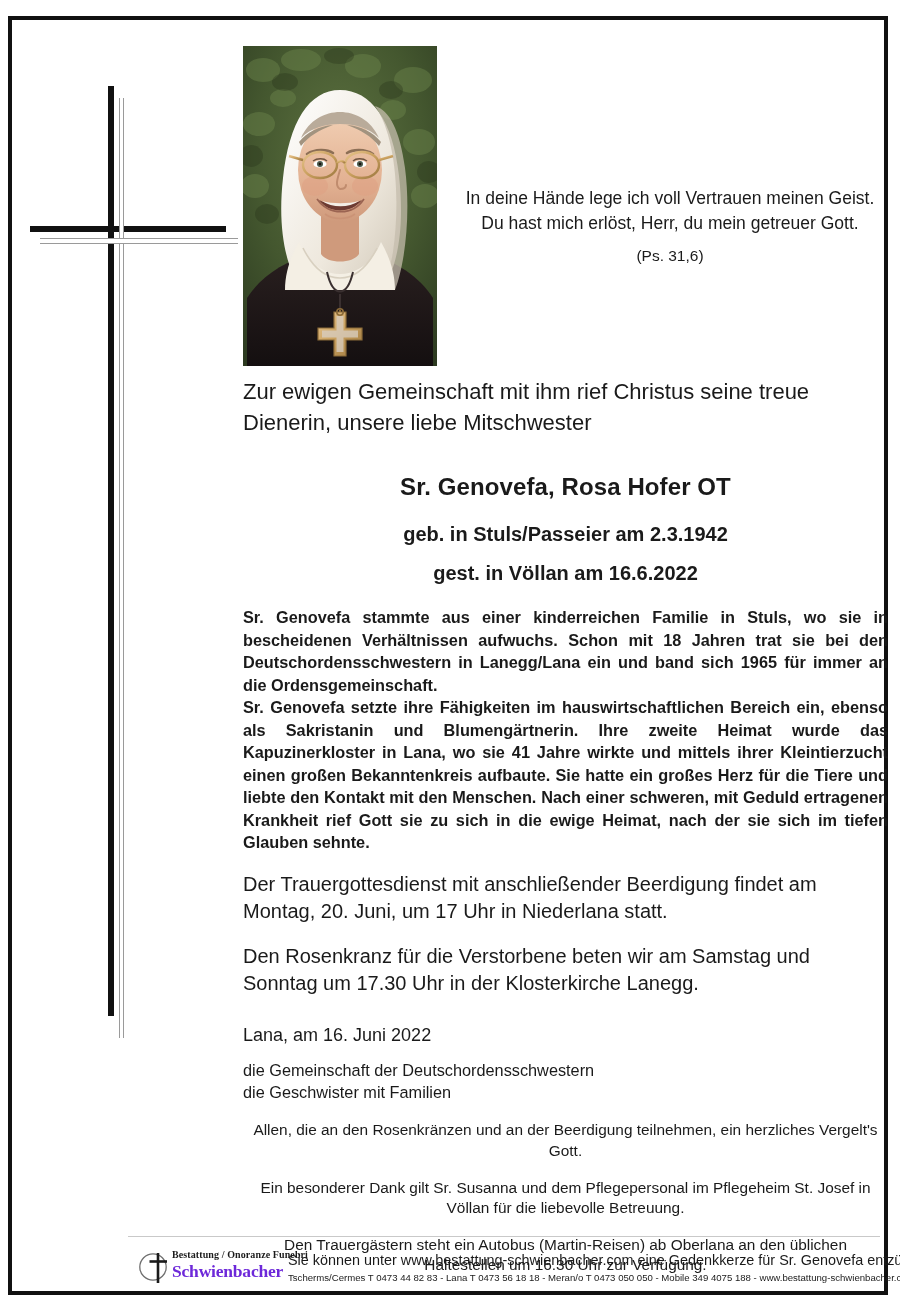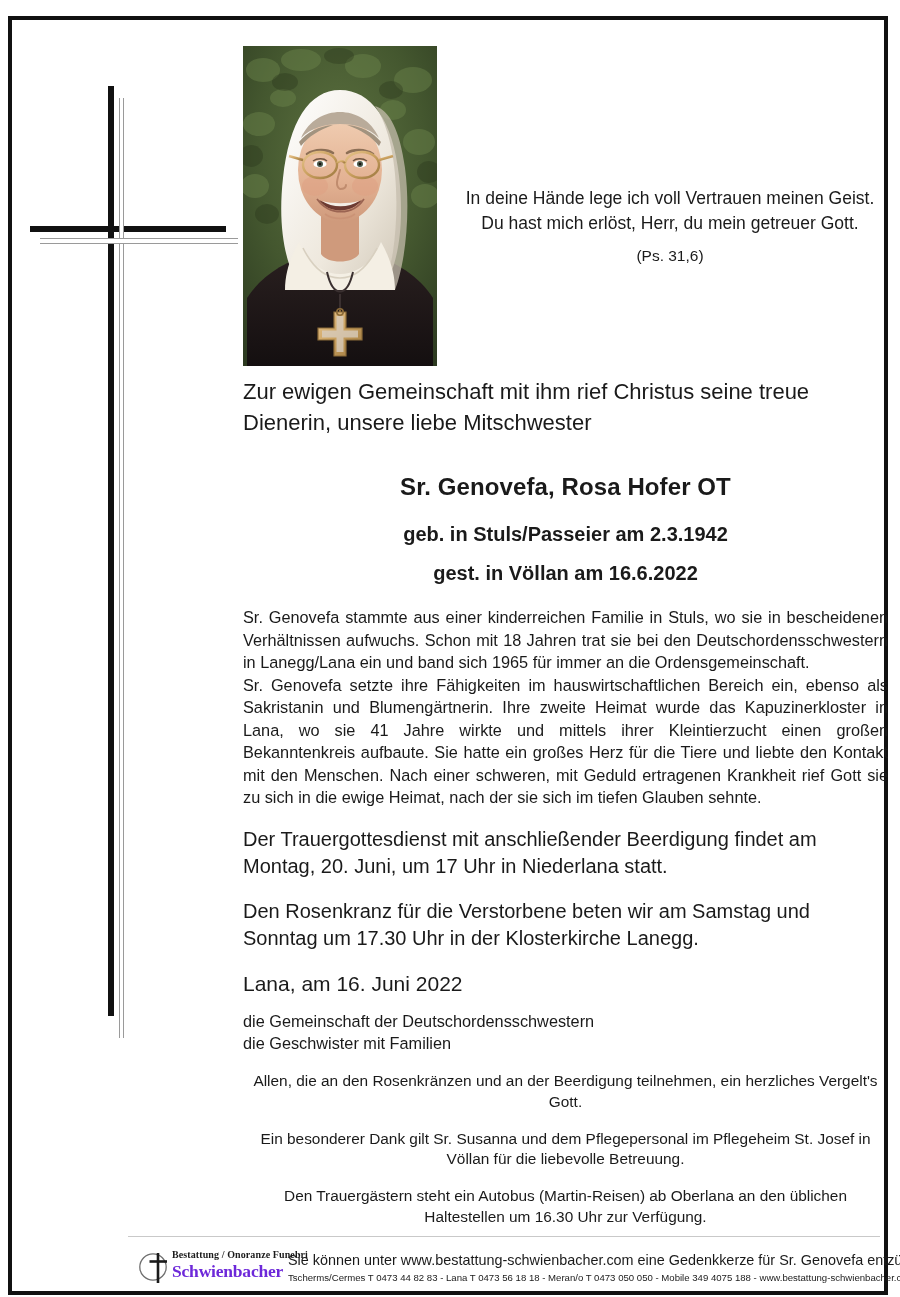--- a/index.html
+++ b/index.html
@@ -138,35 +138,36 @@
     line-height: 1.1;
   }
   .dates .d2 { margin-top: 17px; }
 
   .bio {
     margin-top: 22px;
     font-size: 16.3px;
     line-height: 1.38;
     text-align: justify;
     text-justify: inter-word;
+    font-weight: bold;
   }
   .bio p { margin: 0; }
 
   .service {
     margin-top: 17px;
     font-size: 20px;
     line-height: 1.38;
     text-align: left;
   }
   .service p { margin: 0 0 17px 0; }
   .service p:last-child { margin-bottom: 0; }
 
   .place-date {
-    margin-top: 17px;
-    font-size: 21px;
+    margin-top: 25px;
+    font-size: 18px;
     line-height: 1.38;
   }
   .gratitude {
     margin-top: 19px;
     font-size: 16.3px;
     line-height: 1.38;
   }
   .mourners {
     margin-top: 12px;
     font-size: 16.3px;

